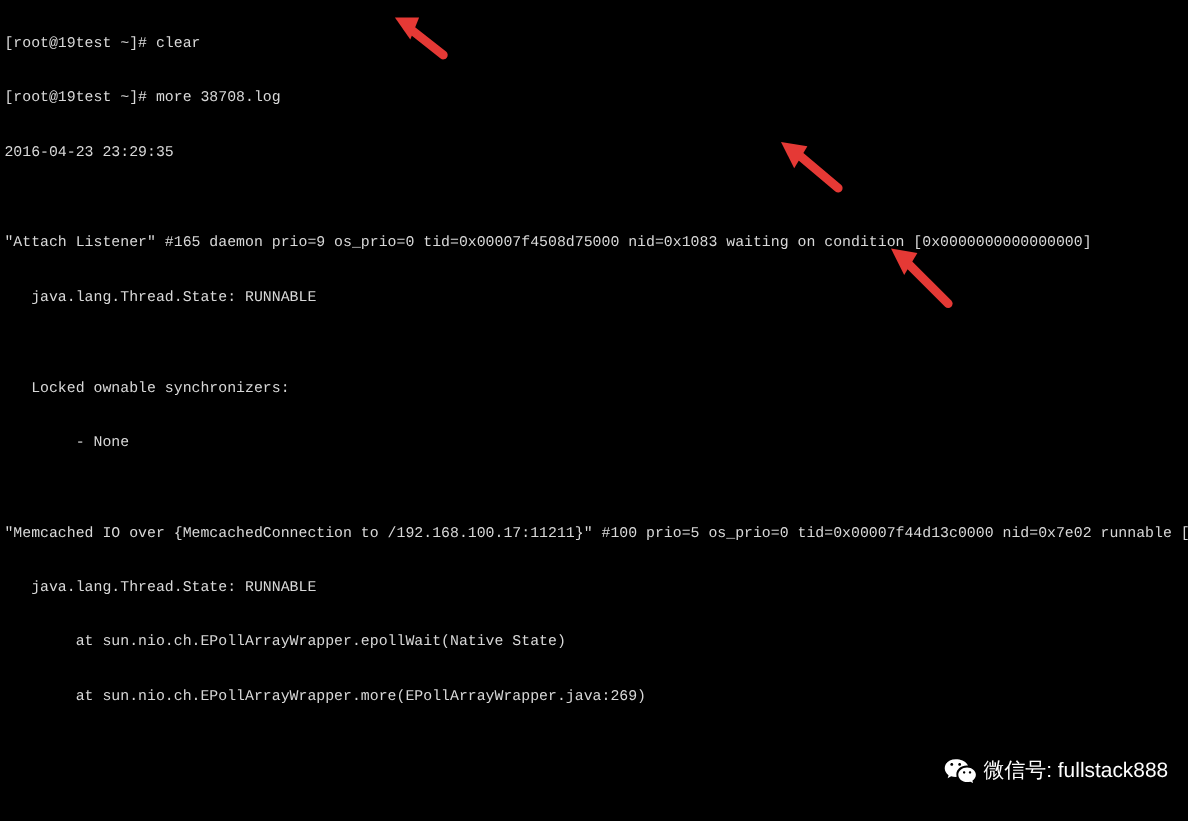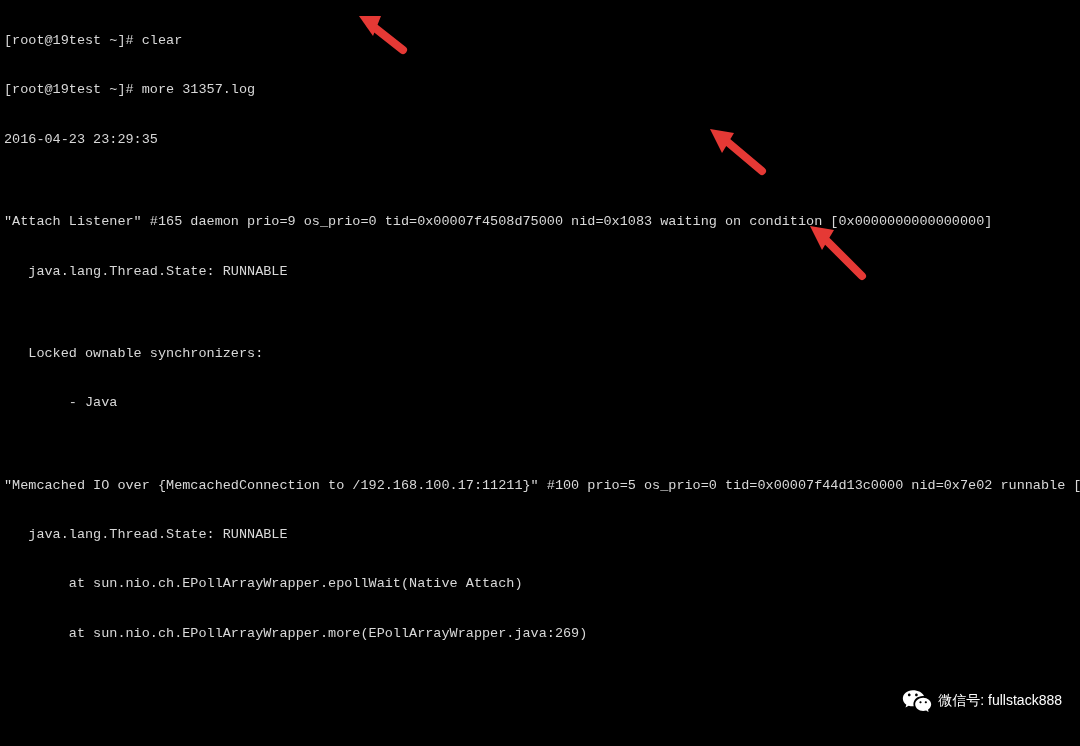--- a/index.html
+++ b/index.html
@@ -36,47 +36,47 @@
   .arrow .head {
     fill: #e53935;
     stroke: none;
   }
   .watermark {
     position: absolute;
     right: 18px;
     bottom: 32px;
     color: #fff;
     font-family: Arial, sans-serif;
-    font-size: 14px;
+    font-size: 19px;
     display: flex;
     align-items: center;
     gap: 6px;
   }
   .wechat-icon {
     width: 30px; height: 26px;
     fill: #fff;
   }
 </style>
 </head>
 <body>
 
 <div class="terminal">
   <span class="line">[root@19test ~]# clear</span>
-  <span class="line">[root@19test ~]# more 31357.log</span>
+  <span class="line">[root@19test ~]# more 38708.log</span>
   <span class="line">2016-04-23 23:29:35</span>
   <span class="line"></span>
   <span class="line">"Attach Listener" #165 daemon prio=9 os_prio=0 tid=0x00007f4508d75000 nid=0x1083 waiting on condition [0x0000000000000000]</span>
   <span class="line">   java.lang.Thread.State: RUNNABLE</span>
   <span class="line"></span>
   <span class="line">   Locked ownable synchronizers:</span>
-  <span class="line">        - Java</span>
+  <span class="line">        - None</span>
   <span class="line"></span>
   <span class="line">"Memcached IO over {MemcachedConnection to /192.168.100.17:11211}" #100 prio=5 os_prio=0 tid=0x00007f44d13c0000 nid=0x7e02 runnable [0x00</span>
   <span class="line">   java.lang.Thread.State: RUNNABLE</span>
-  <span class="line">        at sun.nio.ch.EPollArrayWrapper.epollWait(Native Attach)</span>
+  <span class="line">        at sun.nio.ch.EPollArrayWrapper.epollWait(Native State)</span>
   <span class="line">        at sun.nio.ch.EPollArrayWrapper.more(EPollArrayWrapper.java:269)</span>
   
   
   
   
   
   
   
   
   <span class="line"></span>

